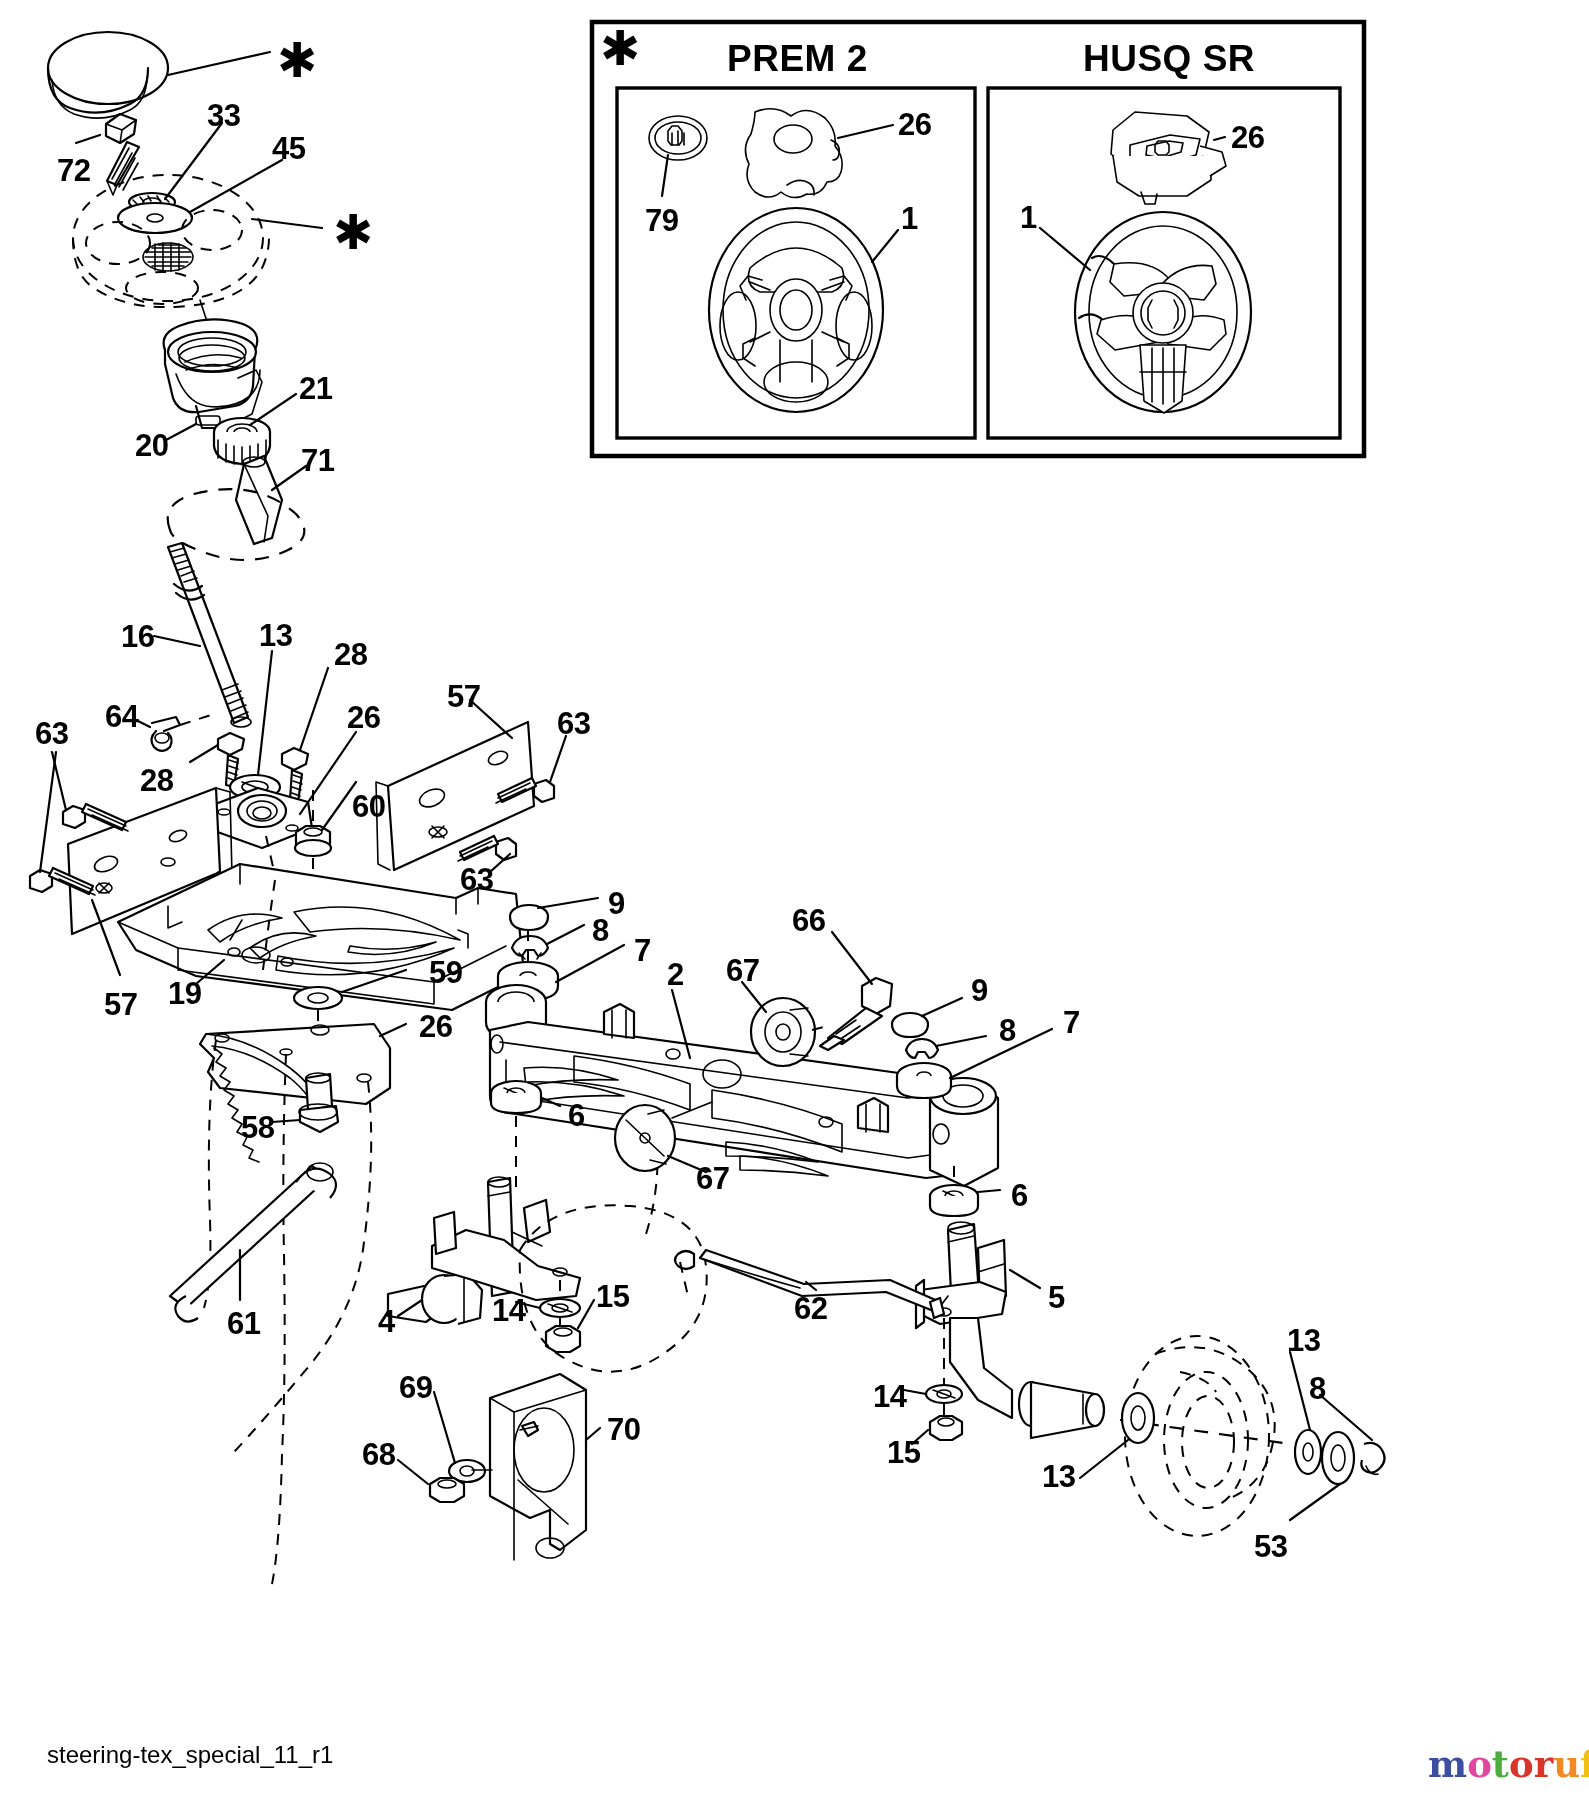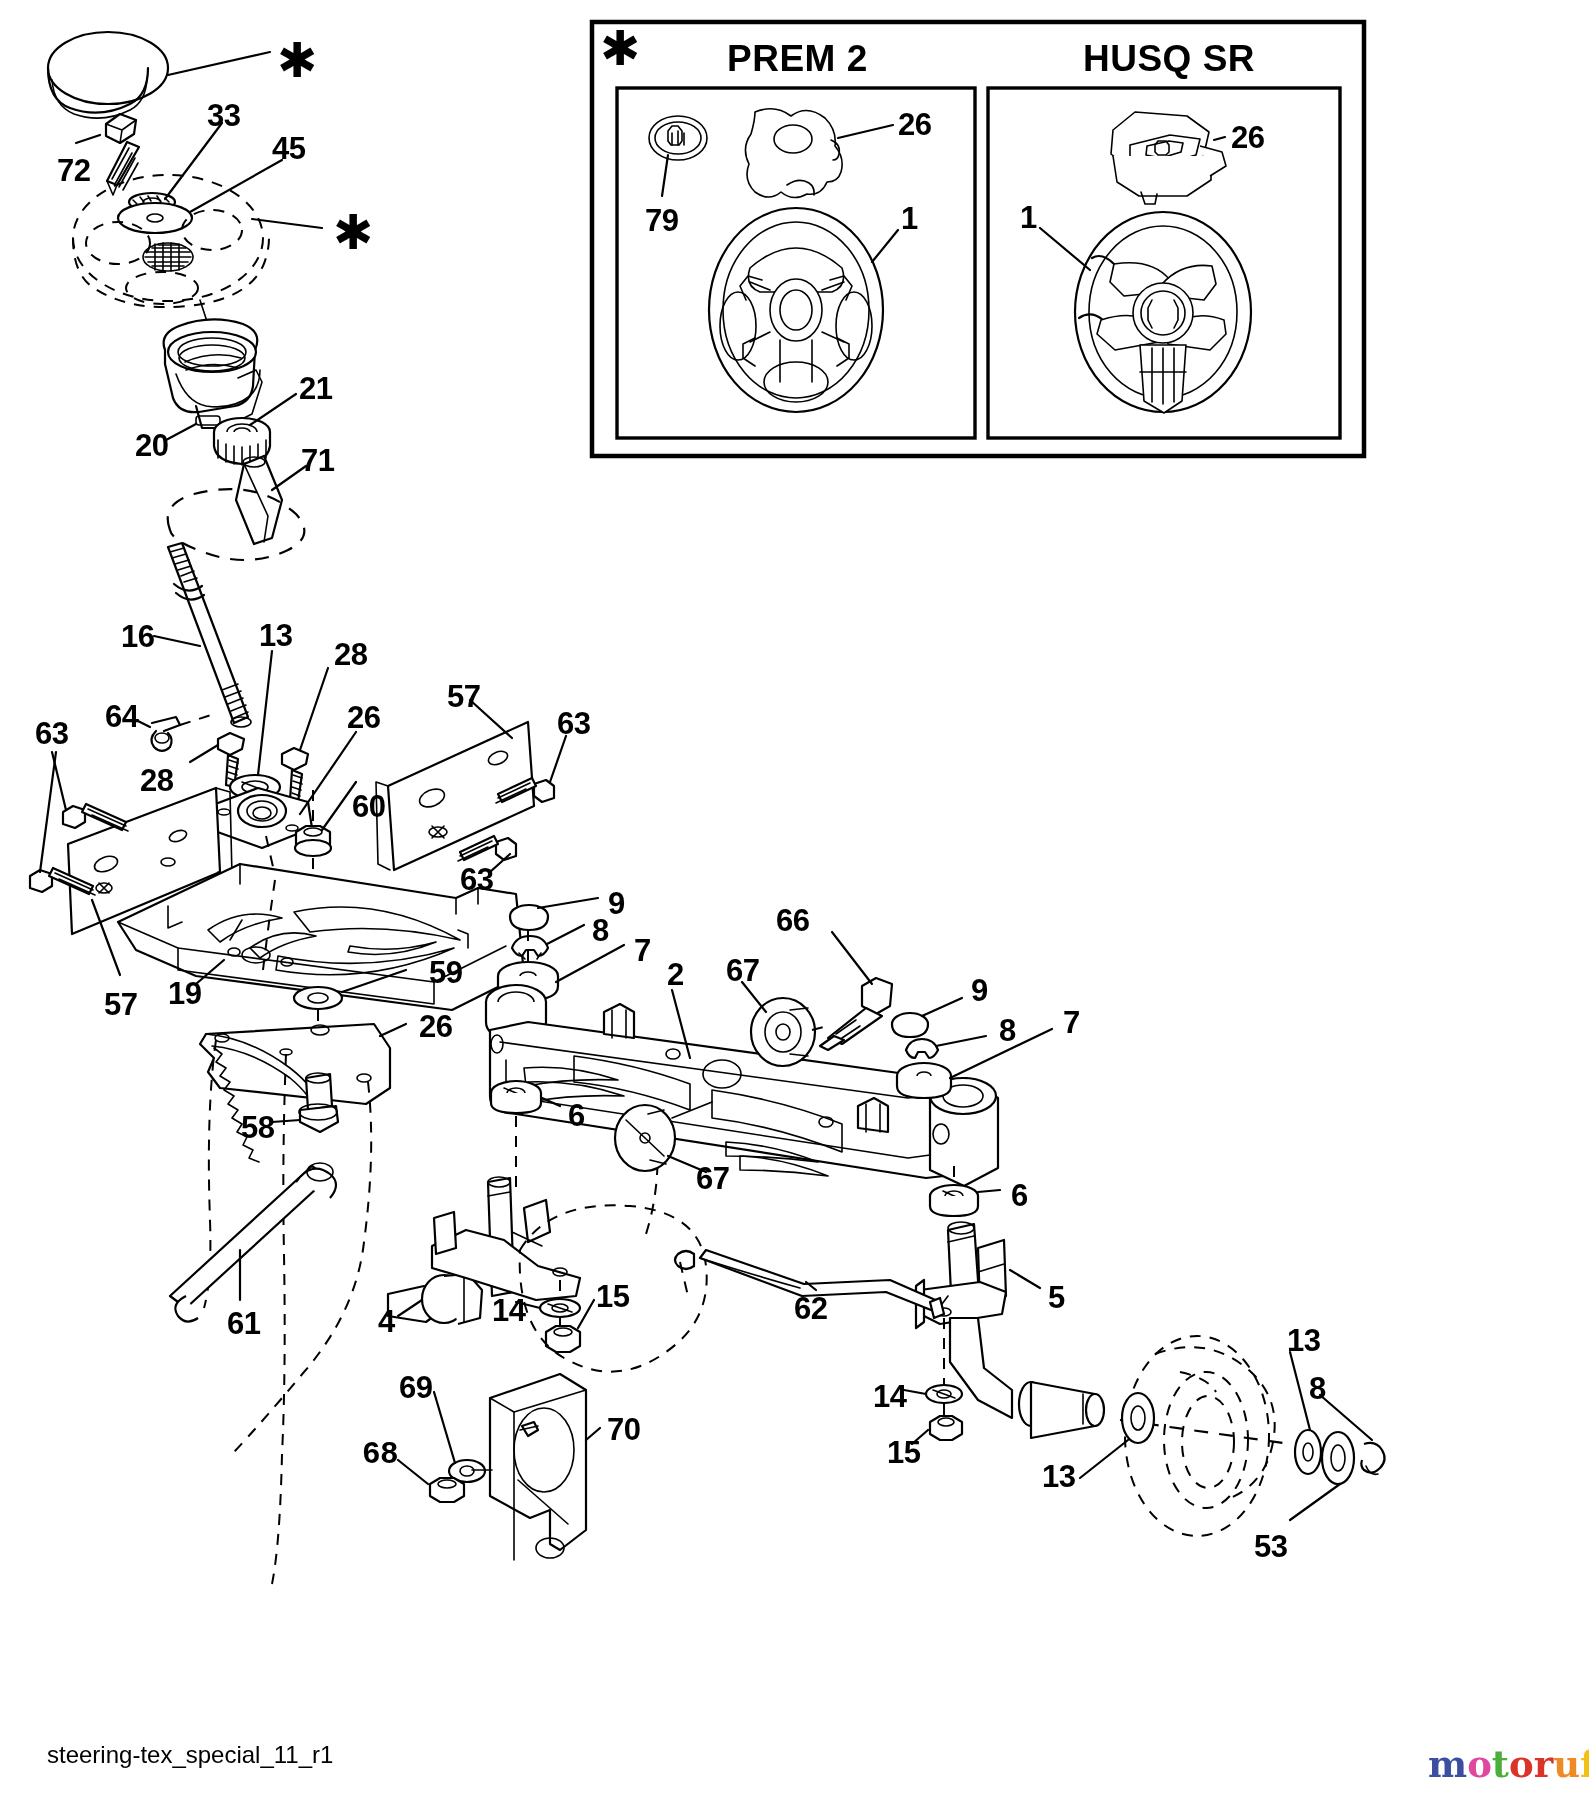--- a/index.html
+++ b/index.html
@@ -644,40 +644,40 @@
       <div class="lbl" style="left: 168px; top: 978px;">19</div>
       <div class="lbl" style="left: 429px; top: 957px;">59</div>
       <div class="lbl" style="left: 419px; top: 1011px;">26</div>
       <div class="lbl" style="left: 241px; top: 1112px;">58</div>
       <div class="lbl" style="left: 227px; top: 1308px;">61</div>
       <div class="lbl" style="left: 608px; top: 888px;">9</div>
       <div class="lbl" style="left: 592px; top: 915px;">8</div>
       <div class="lbl" style="left: 634px; top: 935px;">7</div>
       <div class="lbl" style="left: 667px; top: 959px;">2</div>
       <div class="lbl" style="left: 726px; top: 955px;">67</div>
-      <div class="lbl" style="left: 776px; top: 905px; text-align: center;">66</div>
+      <div class="lbl" style="left: 792px; top: 905px; text-align: center;">66</div>
       <div class="lbl" style="left: 971px; top: 975px;">9</div>
       <div class="lbl" style="left: 999px; top: 1015px;">8</div>
       <div class="lbl" style="left: 1063px; top: 1007px;">7</div>
       <div class="lbl" style="left: 568px; top: 1100px;">6</div>
       <div class="lbl" style="left: 696px; top: 1163px;">67</div>
       <div class="lbl" style="left: 1011px; top: 1180px;">6</div>
       <div class="lbl" style="left: 1048px; top: 1282px;">5</div>
       <div class="lbl" style="left: 794px; top: 1293px;">62</div>
       <div class="lbl" style="left: 378px; top: 1306px;">4</div>
       <div class="lbl" style="left: 492px; top: 1295px;">14</div>
       <div class="lbl" style="left: 596px; top: 1281px;">15</div>
       <div class="lbl" style="left: 873px; top: 1381px;">14</div>
       <div class="lbl" style="left: 887px; top: 1437px;">15</div>
       <div class="lbl" style="left: 1042px; top: 1461px;">13</div>
       <div class="lbl" style="left: 1287px; top: 1325px;">13</div>
       <div class="lbl" style="left: 1309px; top: 1373px;">8</div>
       <div class="lbl" style="left: 1254px; top: 1531px;">53</div>
       <div class="lbl" style="left: 399px; top: 1372px;">69</div>
-      <div class="lbl" style="left: 362px; top: 1439px; font-family: Liberation Mono, monospace;">68</div>
+      <div class="lbl" style="left: 362px; top: 1439px;">68</div>
       <div class="lbl" style="left: 607px; top: 1414px;">70</div>
     </div>
 
   <div class="footer-code">steering-tex_special_11_r1</div>
 
   <div class="logo">
     <span id="logo-letters"><span style="color: rgb(59, 78, 160);">m</span><span style="color: rgb(224, 71, 158);">o</span><span style="color: rgb(76, 175, 61);">t</span><span style="color: rgb(216, 52, 42);">o</span><span style="color: rgb(216, 52, 42);">r</span><span style="color: rgb(240, 138, 36);">u</span><span style="color: rgb(242, 192, 20);">f</span></span>
   </div>
 
 </div>

